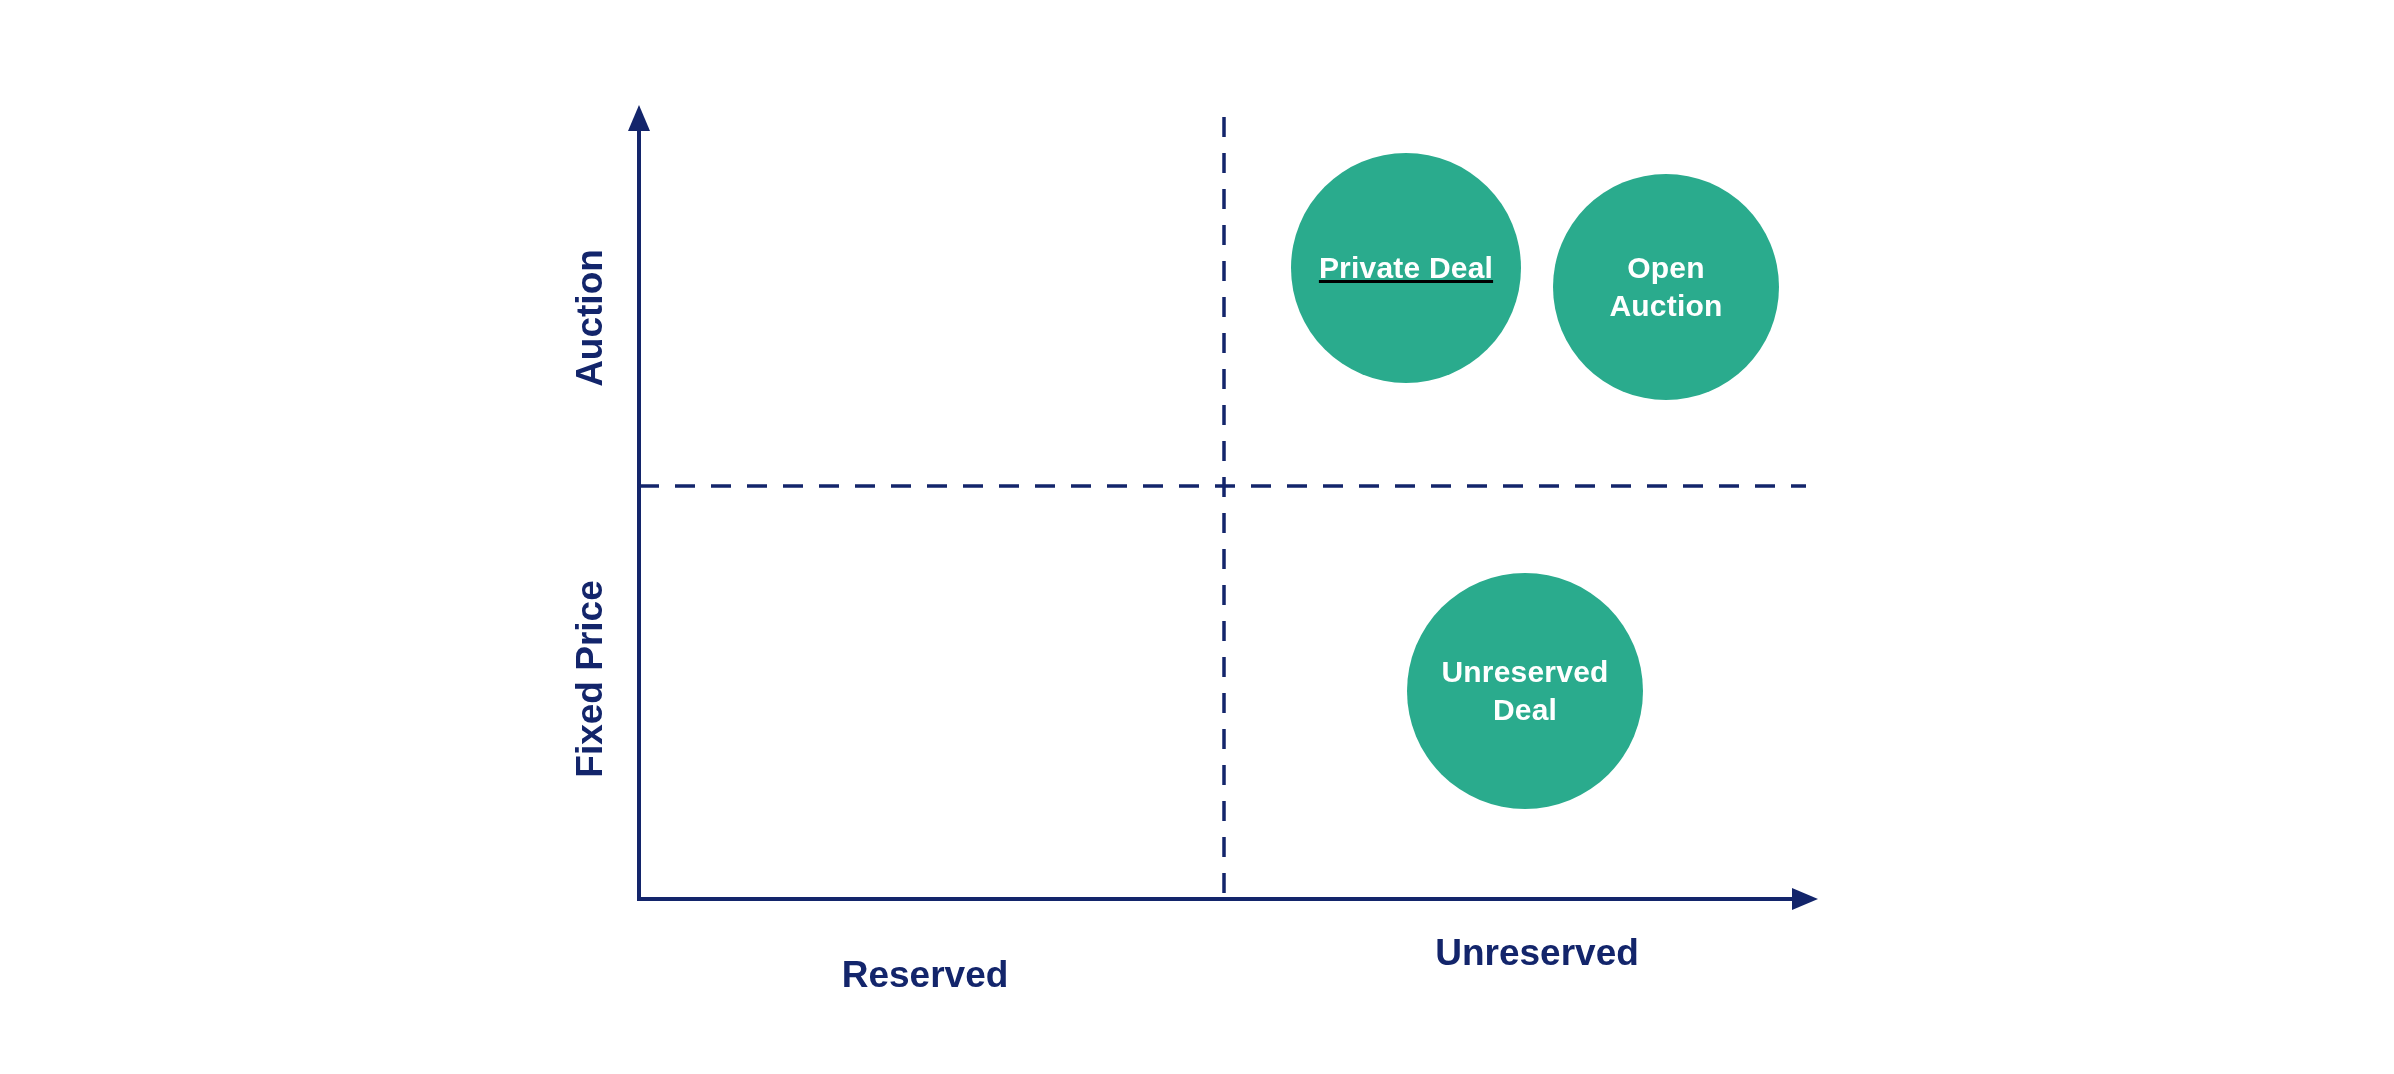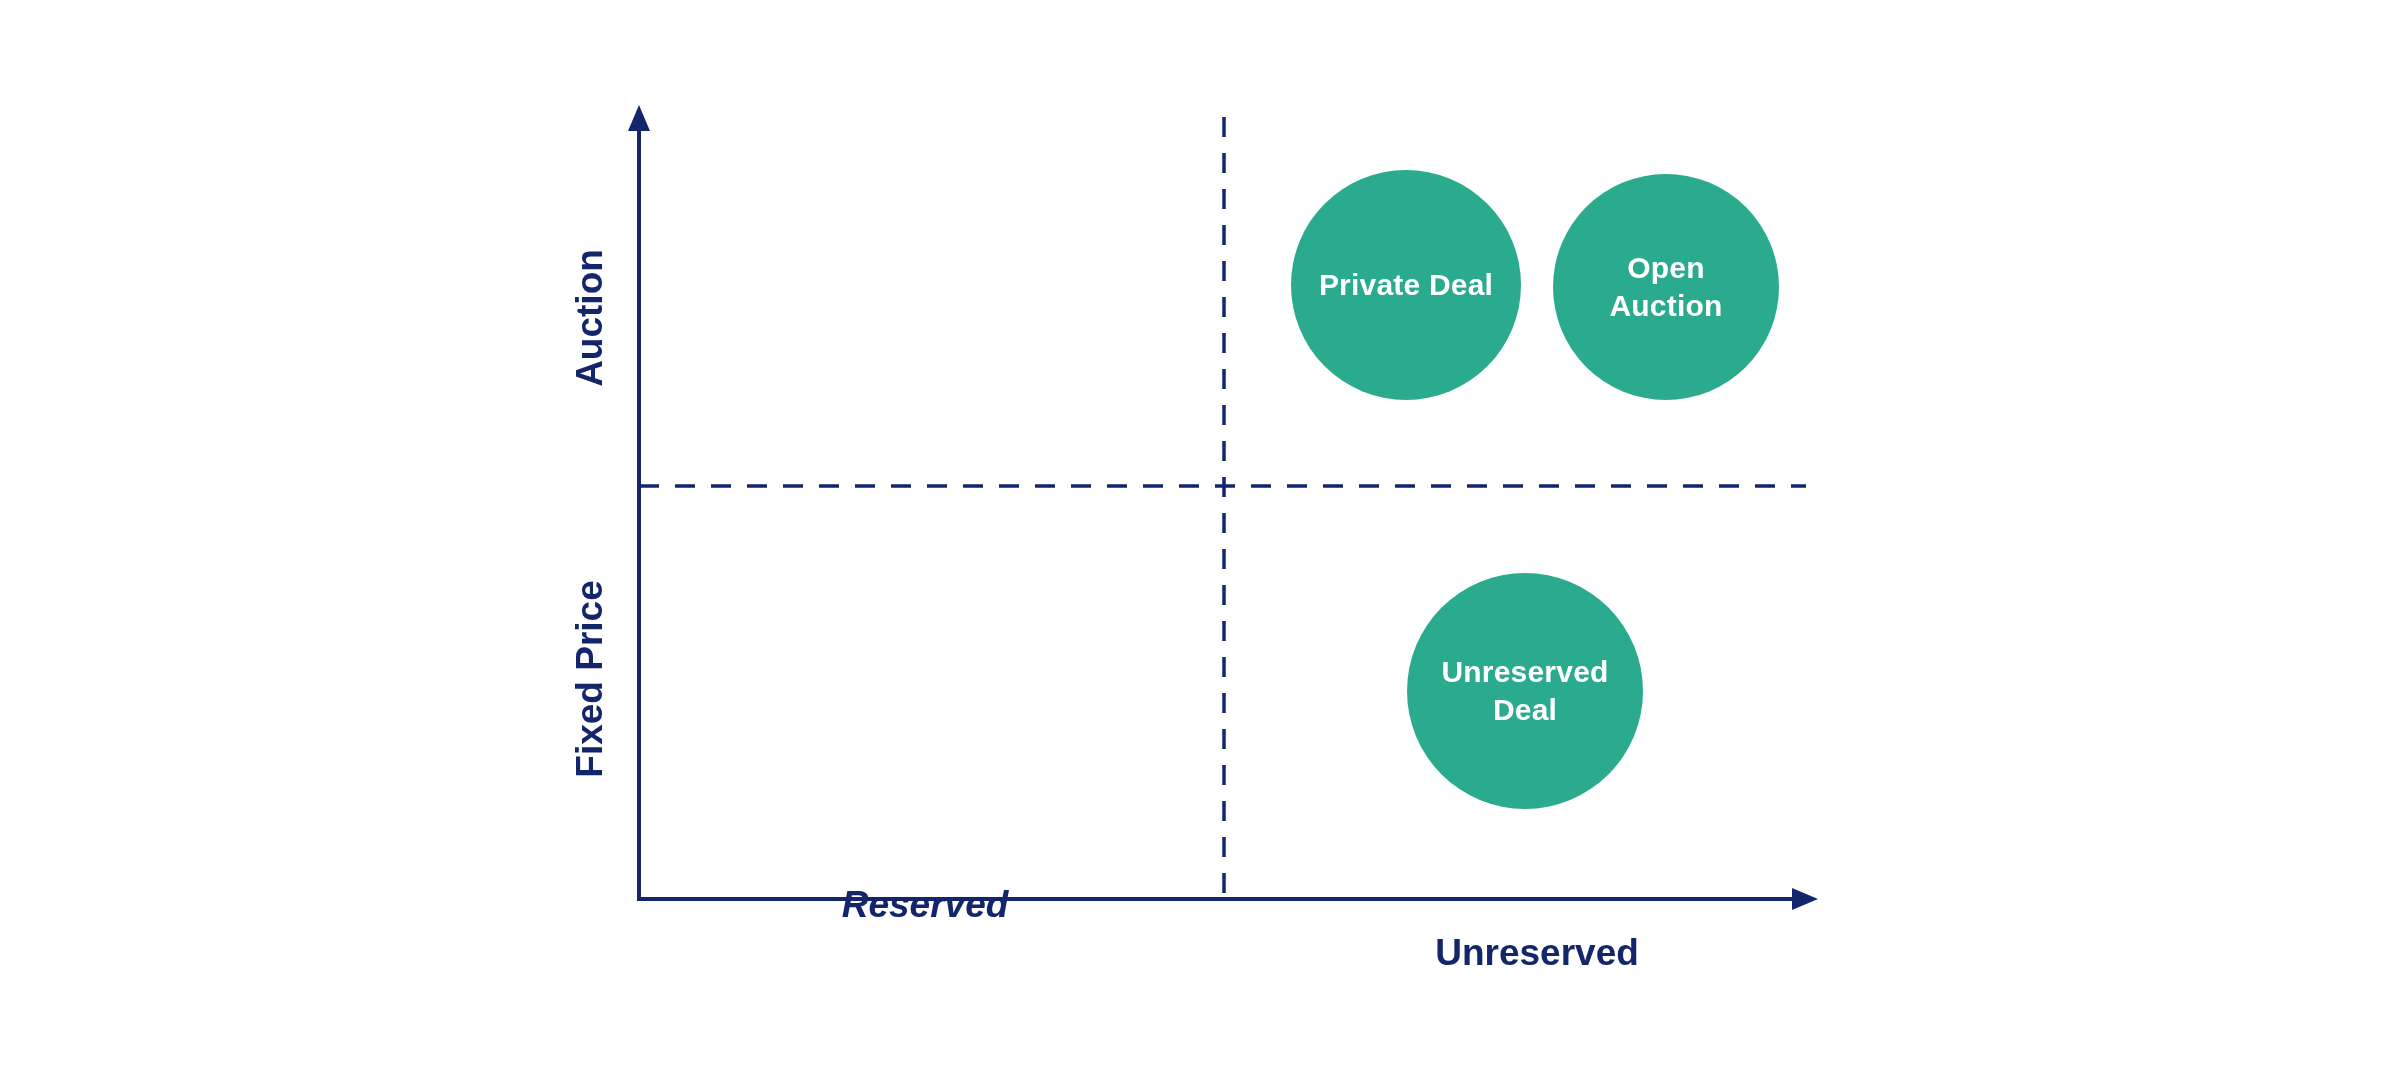--- a/index.html
+++ b/index.html
@@ -44,27 +44,27 @@
     text-align:center;
   }
   .bubble-label{
     color:var(--bubble-text);
     font-size:30px;
     font-weight:600;
     line-height:38px;
     white-space:pre-line;
     letter-spacing:0.2px;
   }
-  .bubble.private-deal{ left:1291px; top:170px; width:230px; height:230px; }
+  .bubble.private-deal{ left:1291px; top:153px; width:230px; height:230px;text-decoration:underline; }
   .bubble.open-auction{ left:1553px; top:174px; width:226px; height:226px;text-align:center; }
   .bubble.preferred-deal{ left:1407px; top:573px; width:236px; height:236px; }
 
   .label-auction{ left:590px; top:318px; }
   .label-fixed-price{ left:590px; top:679px; }
-  .label-reserved{ left:925px; top:905px;font-style:italic; }
+  .label-reserved{ left:925px; top:975px; }
   .label-unreserved{ left:1537px; top:953px; }
 </style>
 </head>
 <body>
 
 <div class="canvas">
 
   <svg class="axes-svg" viewBox="0 0 2394 1074" xmlns="http://www.w3.org/2000/svg">
 
     <line x1="639" y1="128" x2="639" y2="901" stroke="#13256b" stroke-width="4"></line>

